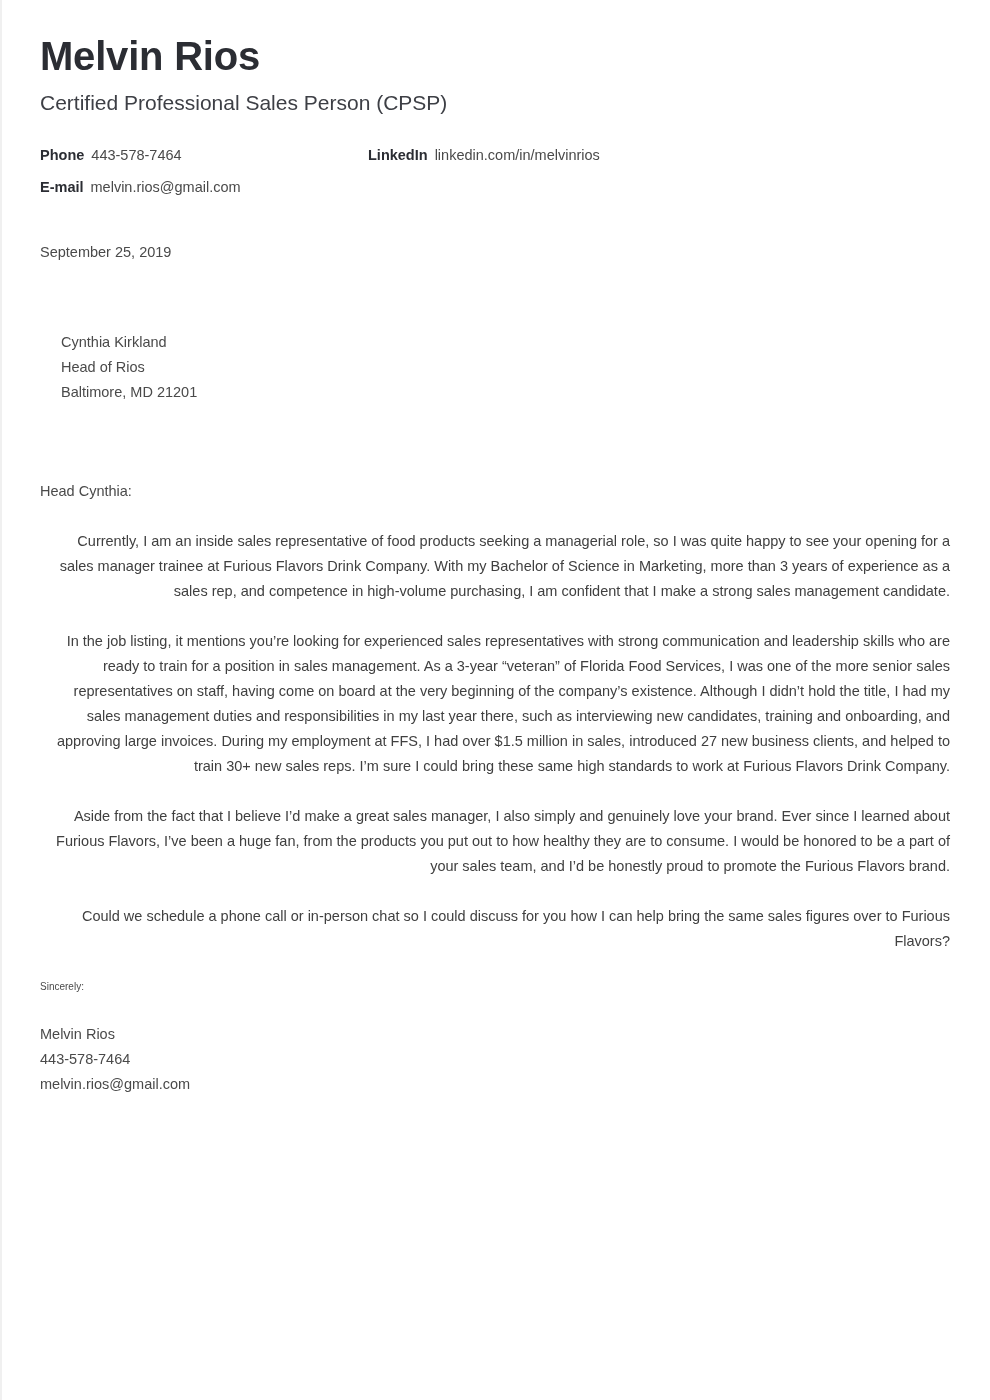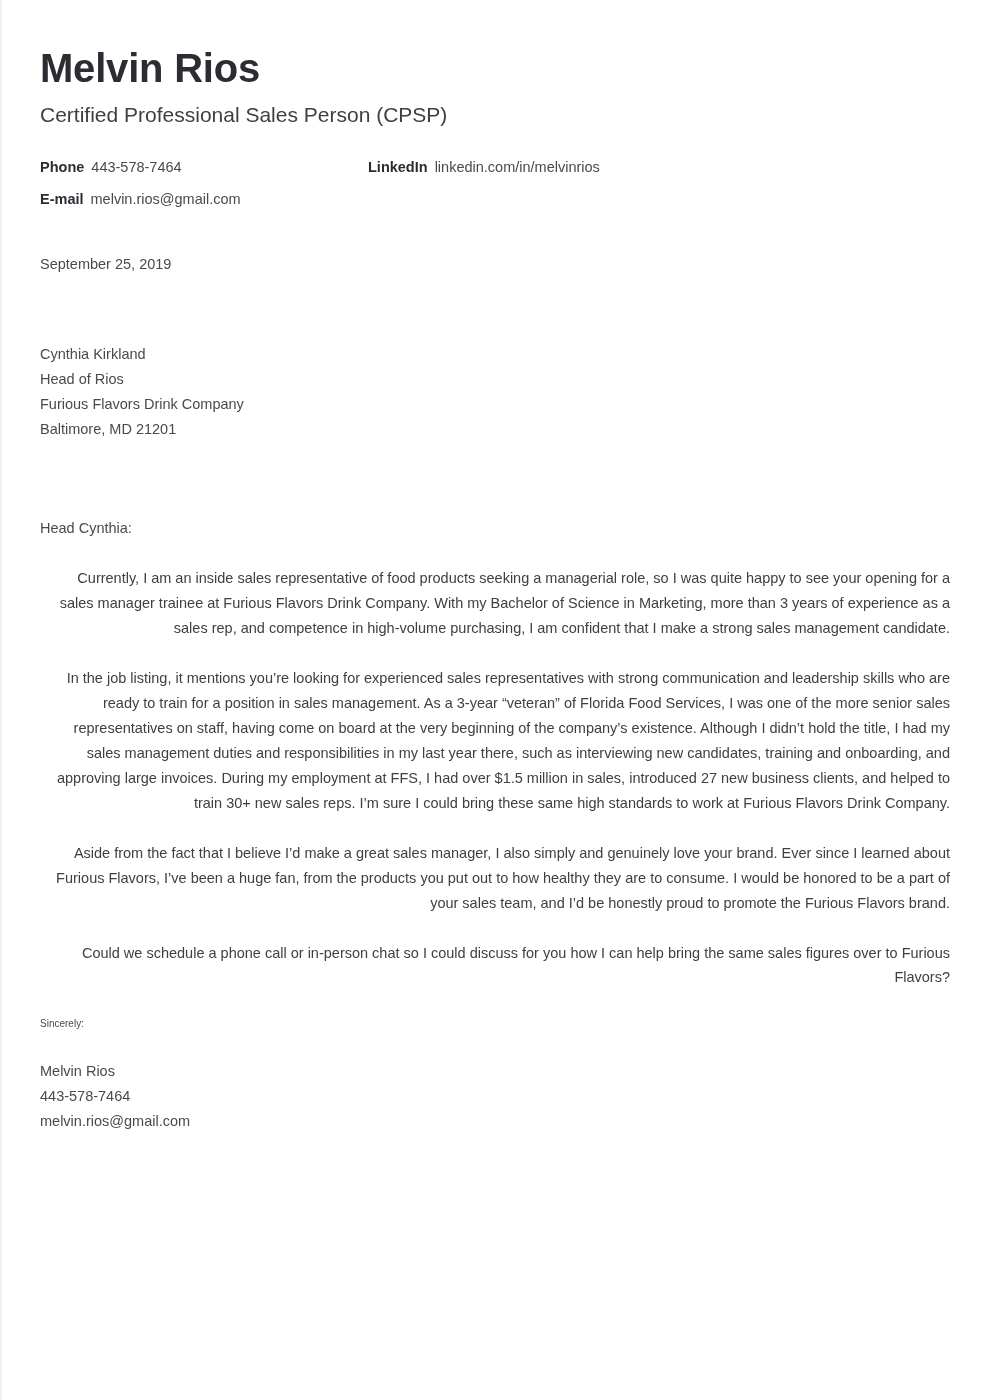--- a/index.html
+++ b/index.html
@@ -22,21 +22,21 @@
   }
   .page-edge {
     position: absolute;
     left: 0;
     top: 0;
     width: 2px;
     height: 1400px;
     background: #f0f0f0;
   }
   .inner {
-    padding: 12px 40px 0 40px;
+    padding: 0 40px 0 40px;
   }
 
   
   .header {
     padding-top: 34px;
   }
   .name {
     font-size: 40px;
     font-weight: bold;
     color: #2b2d33;
@@ -89,20 +89,21 @@
     color: #4a4a4a;
     line-height: 1.5;
   }
   .recipient {
     margin-top: 66px;
   }
   .recipient-line {
     font-size: 14.5px;
     color: #4a4a4a;
     line-height: 1.72;
+    margin-left: 21px;
   }
 
   
   .salutation {
     margin-top: 74px;
     font-size: 14.5px;
     color: #4a4a4a;
     line-height: 1.7;
   }
   .body-paragraphs {
@@ -167,21 +168,20 @@
         </div>
       </div>
 
     </div>
 
     <div class="date">September 25, 2019</div>
 
     <div class="recipient">
       <div class="recipient-line">Cynthia Kirkland</div>
       <div class="recipient-line">Head of Rios</div>
-      <div class="recipient-line">Furious Flavors Drink Company</div>
       <div class="recipient-line">Baltimore, MD 21201</div>
     </div>
 
     <div class="salutation">Head Cynthia:</div>
 
     <div class="body-paragraphs">
       <p class="paragraph">Currently, I am an inside sales representative of food products seeking a managerial role, so I was quite happy to see your opening for a sales manager trainee at Furious Flavors Drink Company. With my Bachelor of Science in Marketing, more than 3 years of experience as a sales rep, and competence in high-volume purchasing, I am confident that I make a strong sales management candidate.</p>
       <p class="paragraph">In the job listing, it mentions you’re looking for experienced sales representatives with strong communication and leadership skills who are ready to train for a position in sales management. As a 3-year “veteran” of Florida Food Services, I was one of the more senior sales representatives on staff, having come on board at the very beginning of the company’s existence. Although I didn’t hold the title, I had my sales management duties and responsibilities in my last year there, such as interviewing new candidates, training and onboarding, and approving large invoices. During my employment at FFS, I had over $1.5 million in sales, introduced 27 new business clients, and helped to train 30+ new sales reps. I’m sure I could bring these same high standards to work at Furious Flavors Drink Company.</p>
       <p class="paragraph">Aside from the fact that I believe I’d make a great sales manager, I also simply and genuinely love your brand. Ever since I learned about Furious Flavors, I’ve been a huge fan, from the products you put out to how healthy they are to consume. I would be honored to be a part of your sales team, and I’d be honestly proud to promote the Furious Flavors brand.</p>
       <p class="paragraph">Could we schedule a phone call or in-person chat so I could discuss for you how I can help bring the same sales figures over to Furious Flavors?</p>

